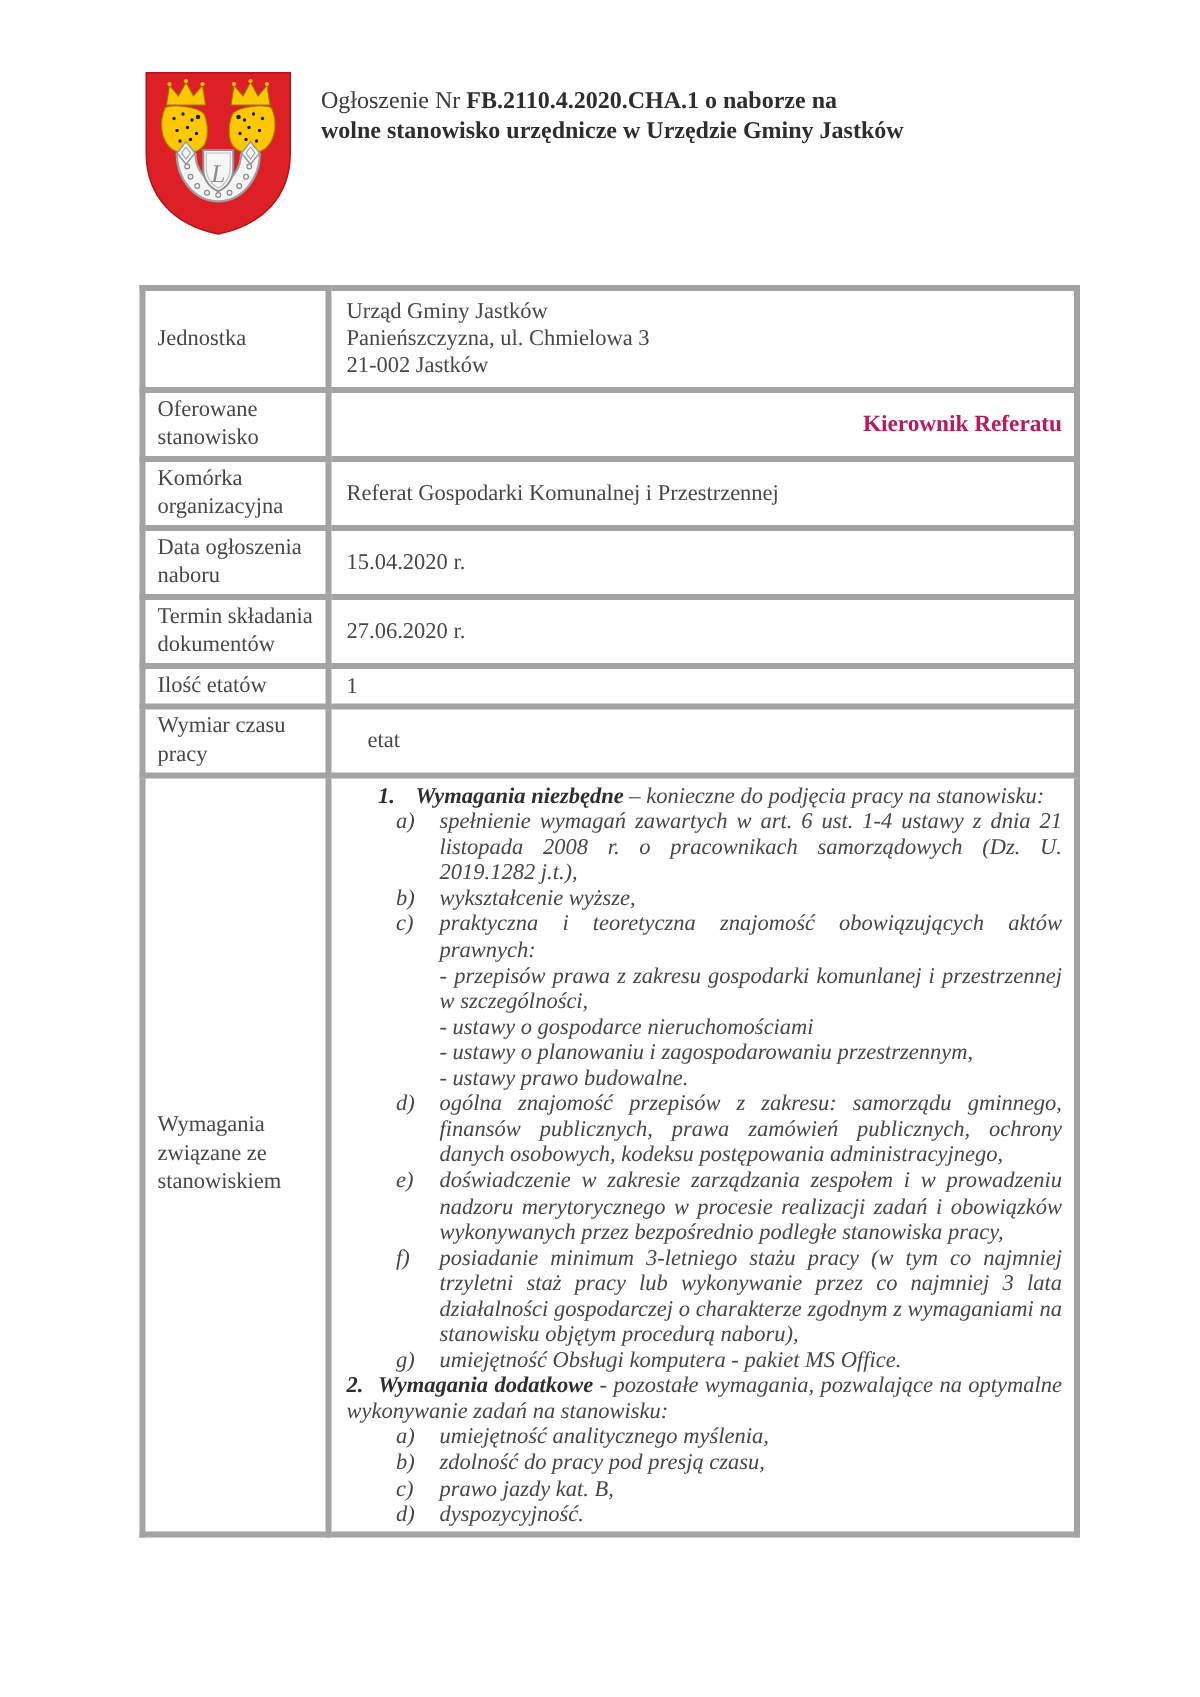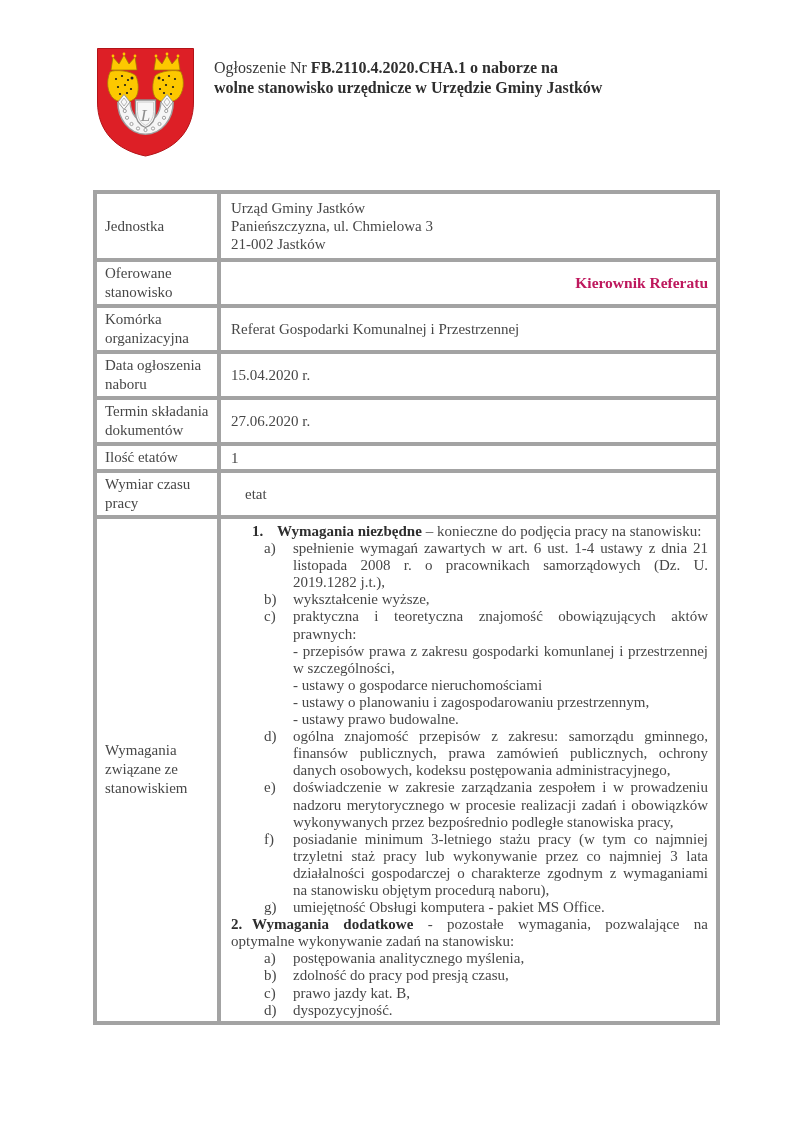--- a/index.html
+++ b/index.html
@@ -32,21 +32,21 @@
   tr.r1{height:68px;}
   tr.r2{height:42px;}
   tr.r3{height:45px;}
   tr.r4{height:43px;}
   tr.r5{height:43px;}
   tr.r6{height:22px;}
   tr.r7{height:34px;}
   tr.r8{height:496px;}
   td.req{
     vertical-align:top;padding:4px 8px 2px 10px;
-    line-height:17.1px;text-align:justify;
+    line-height:17.1px;text-align:justify;font-style:italic;
   }
   .sec1{padding-left:21px;text-align:justify;}
   .sec2{text-align:justify;}
   .num{display:inline-block;width:25px;}
   .num2{display:inline-block;width:21px;}
   .item{position:relative;padding-left:62px;text-align:justify;}
   .item .marker{position:absolute;left:33px;top:0;}
   .sub{text-align:justify;}
 </style>
 </head>
@@ -194,21 +194,21 @@
       <div class="item">
         <span class="marker">f)</span><span>posiadanie minimum 3-letniego stażu pracy (w tym co najmniej trzyletni staż pracy lub wykonywanie przez co najmniej 3 lata działalności gospodarczej o charakterze zgodnym z wymaganiami na stanowisku objętym procedurą naboru),</span>
       </div>
       <div class="item">
         <span class="marker">g)</span><span>umiejętność Obsługi komputera - pakiet MS Office.</span>
       </div>
 
       <div class="sec2"><span class="num2 b">2.</span><span class="b">Wymagania dodatkowe</span><span> - pozostałe wymagania, pozwalające na optymalne wykonywanie zadań na stanowisku:</span></div>
 
       <div class="item">
-        <span class="marker">a)</span><span>postępowania analitycznego myślenia,</span>
+        <span class="marker">a)</span><span>umiejętność analitycznego myślenia,</span>
       </div>
       <div class="item">
         <span class="marker">b)</span><span>zdolność do pracy pod presją czasu,</span>
       </div>
       <div class="item">
         <span class="marker">c)</span><span>prawo jazdy kat. B,</span>
       </div>
       <div class="item">
         <span class="marker">d)</span><span>dyspozycyjność.</span>
       </div>

